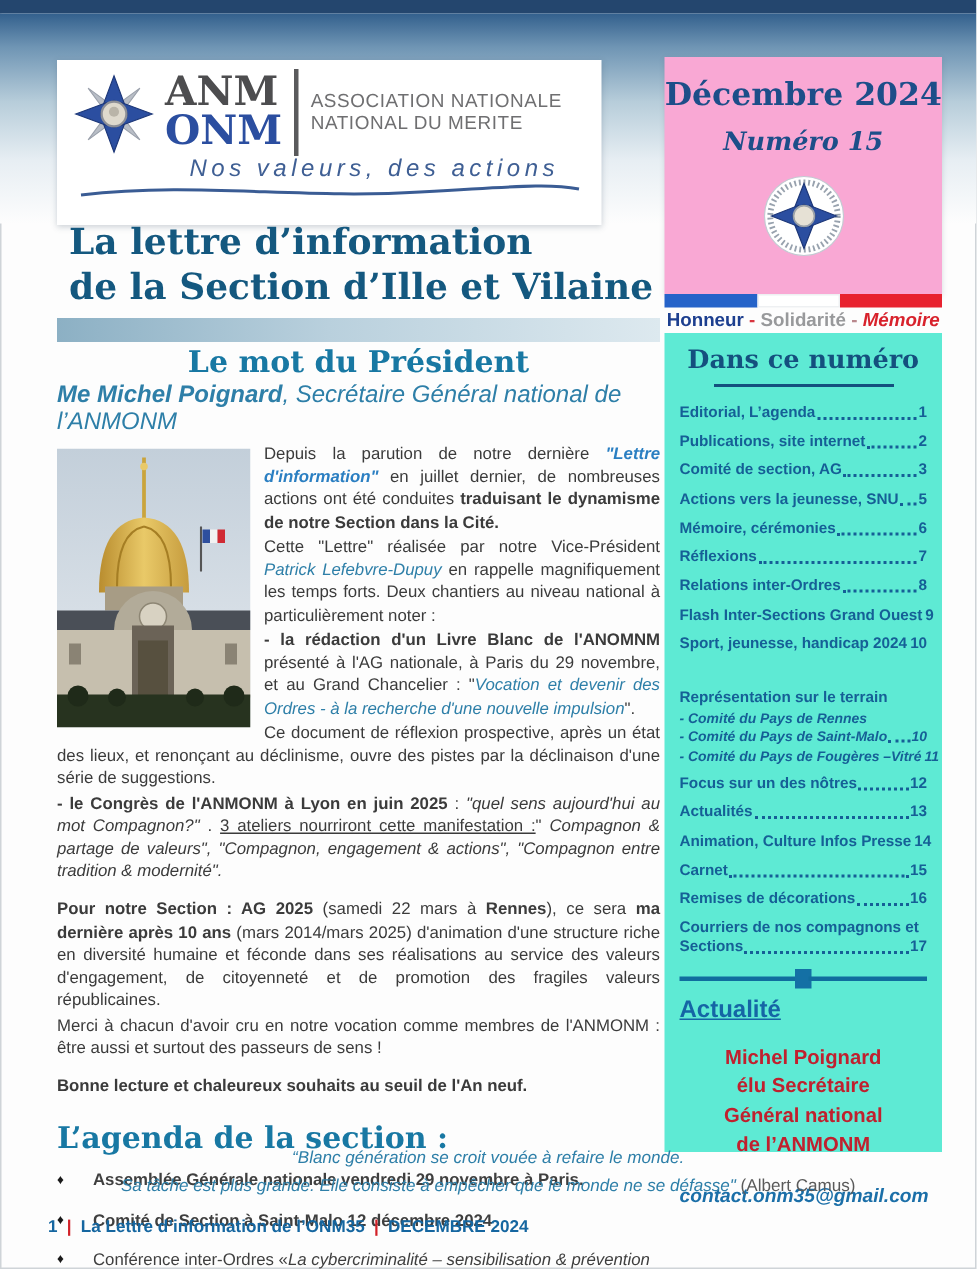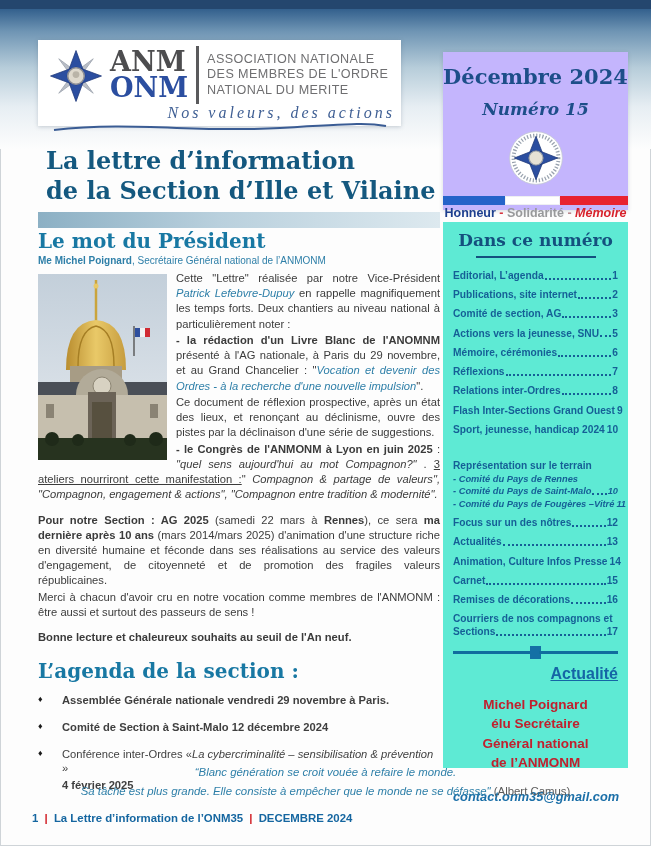--- a/index.html
+++ b/index.html
@@ -4,55 +4,55 @@
 <style>
   html,body{margin:0;padding:0;background:#dfe3e6;}
   .page{position:relative;width:651px;height:846px;margin:0 auto;background:#fdfdfd;
         overflow:hidden;font-family:"Liberation Sans",sans-serif;
         box-shadow:inset 0 0 0 1px #cfd4d8;}
   
   .topbar{position:absolute;left:0;top:0;width:100%;height:9px;background:#24466e;}
   .gradband{position:absolute;left:0;top:9px;width:100%;height:140px;
     background:linear-gradient(#33608d 0%,#6f95b4 16%,#b7cdda 42%,#e7eef3 70%,#fdfdfd 100%);}
   
-  .logo-box{position:absolute;left:38px;top:40px;width:363px;height:86px;background:#fff;
+  .logo-box{position:absolute;left:38px;top:40px;width:363px;height:110px;background:#fff;
     box-shadow:0 1px 4px rgba(60,80,100,.25);padding:4px 6px;box-sizing:border-box;}
   .logo-row{display:flex;align-items:center;}
   .logo-emblem{width:60px;height:60px;flex:0 0 60px;margin:2px 4px 0 2px;}
   .anm-onm{font-family:"DejaVu Serif",serif;font-weight:bold;font-size:27px;line-height:.95;margin-right:8px;}
   .anm{color:#4d4d4f;} .onm{color:#2b4ea0;}
   .logo-div{width:3px;height:58px;background:#5a5a5c;margin-right:8px;}
   .org-name{color:#6f6f71;font-size:12.6px;line-height:1.22;letter-spacing:.4px;font-weight:500;}
-  .tagline{font-family:Liberation Serif, serif;font-style:italic;color:#3f5f94;font-size:16px;
-    letter-spacing:3px;text-align:right;margin:-2px 0 0 60px;}
+  .tagline{font-family:Liberation Sans, sans-serif;font-style:italic;color:#3f5f94;font-size:16px;
+    letter-spacing:3px;text-align:center;margin:-2px 0 0 60px;}
   .swoosh{display:block;margin:-2px auto 0;}
   
-  .issue-box{position:absolute;left:443px;top:52px;width:185px;height:158px;background:#c4b5fd;
+  .issue-box{position:absolute;left:443px;top:38px;width:185px;height:158px;background:#f9a8d4;
     text-align:center;box-shadow:0 1px 4px rgba(60,80,100,.2);}
   .issue-date{font-family:"DejaVu Serif",serif;font-weight:bold;font-size:21px;color:#1d4e89;margin-top:12px;}
   .issue-num{font-family:"DejaVu Serif",serif;font-weight:bold;font-style:italic;font-size:17px;color:#1d4e89;margin-top:10px;}
   .issue-emblem{width:62px;height:62px;margin-top:8px;}
   .tricolor{position:absolute;left:443px;top:196px;width:185px;height:9px;display:flex;}
   .tricolor .b{width:62px;background:#2563c9;}
   .tricolor .w{flex:1;background:#fff;box-shadow:inset 0 0 0 1px #eef0f2;}
   .tricolor .r{width:68px;background:#e8222f;}
   .motto{position:absolute;left:443px;top:206px;width:185px;text-align:center;
     font-size:12.5px;font-weight:bold;}
   .motto .honneur{color:#1d3f8f;} .motto .sep1{color:#d8353f;}
   .motto .solidarite{color:#98999b;font-weight:600;} .motto .sep2{color:#b9888d;}
   .motto .memoire{color:#d8222c;font-style:italic;}
   
   .main-title{position:absolute;left:46px;top:146px;font-family:"DejaVu Serif",serif;
     font-weight:bold;font-size:24px;line-height:1.24;color:#14587f;}
   .title-bar{position:absolute;left:38px;top:212px;width:402px;height:16px;
     background:linear-gradient(to right,#8cb0c4,#b9d0dd 45%,#dde9ef);}
   
   .left-col{position:absolute;left:38px;top:229px;width:402px;}
-  .sec-head{font-family:"DejaVu Serif",serif;font-weight:bold;font-size:20px;color:#1878a3;margin:0;}
-  .byline{font-size:10px;color:#2e7fa8;margin:2px 0 5px;}
+  .sec-head{font-family:"DejaVu Serif",serif;font-weight:bold;font-size:20px;color:#1878a3;margin:0;text-align:center;}
+  .byline{font-size:16px;font-style:italic;color:#2e7fa8;margin:2px 0 5px;}
   .byline b{font-weight:bold;}
   .body-text{font-size:11.2px;line-height:1.36;color:#3b3b3b;text-align:justify;}
   .photo{float:left;width:129px;height:186px;margin:3px 9px 2px 0;display:block;}
   .bp{margin:0 0 1px;}
   .bp.gap{margin-top:10px;}
   .s-n{} .s-b{font-weight:bold;}
   .s-i{font-style:italic;}
   .s-u{text-decoration:underline;}
   .s-ib{font-style:italic;color:#2e7fa8;}
   .s-bib{font-weight:bold;font-style:italic;color:#2b7fc2;}
@@ -71,21 +71,21 @@
   .toc-item.head{margin-bottom:2px;margin-top:25px;}
   .toc-item.sub{font-size:9.3px;font-style:italic;margin-bottom:1.5px;}
   .toc-item.sub.last{margin-bottom:8px;}
   .toc-item.tight{margin-bottom:1px;}
   .toc-label{white-space:nowrap;}
   .toc-dots{flex:1;border-bottom:2px dotted #155f96;margin:0 1px 2px;}
   .toc-page{white-space:nowrap;}
   .divider{display:flex;align-items:center;justify-content:center;margin:8px 0 6px;}
   .divider .line{width:96px;height:3px;background:#106d9e;}
   .divider .sq{width:13px;height:13px;background:#1470a5;margin:0 -2px;}
-  .actualite-head{text-align:right;font-size:16px;font-weight:bold;color:#1565a5;text-decoration:underline;margin:6px 0 12px;}
+  .actualite-head{text-align:left;font-size:16px;font-weight:bold;color:#1565a5;text-decoration:underline;margin:6px 0 12px;}
   .red-line{text-align:center;font-size:13.5px;font-weight:bold;color:#c0202e;line-height:1.45;}
   .email{text-align:center;font-size:12.8px;font-weight:bold;font-style:italic;color:#1b6fa8;margin-top:16px;}
   
   .quote{position:absolute;left:0;top:763px;width:100%;text-align:center;
     font-style:italic;color:#2e7fa8;font-size:11.4px;line-height:1.65;}
   .quote .attr{color:#5a5a5a;font-style:normal;}
   .footer{position:absolute;left:32px;top:812px;font-size:11.4px;font-weight:bold;color:#1566a0;}
   .footer .sep{color:#d22027;padding:0 3px;}
 </style>
 </head>
@@ -114,21 +114,20 @@
         <circle cx="40" cy="40" r="11" fill="#ded9cd" stroke="#8d8f96" stroke-width="2"></circle>
         <circle cx="40" cy="38" r="4.5" fill="#b9b4a8"></circle>
       </svg>
       <div class="anm-onm">
         <div class="anm">ANM</div>
         <div class="onm">ONM</div>
       </div>
       <div class="logo-div"></div>
       <div class="org-name">
         <div>ASSOCIATION NATIONALE</div>
-        <div>DES MEMBRES DE L'ORDRE</div>
         <div>NATIONAL DU MERITE</div>
       </div>
     </div>
     <div class="tagline">Nos valeurs, des actions</div>
     <svg class="swoosh" width="340" height="14" viewBox="0 0 340 14">
       <path d="M4 10 C 80 1, 150 13, 230 8 S 320 3, 336 6" fill="none" stroke="#3a5c94" stroke-width="2"></path>
     </svg>
   </div>
 
   <div class="issue-box">
@@ -201,20 +200,21 @@
           <rect x="112" y="130" width="8" height="14" fill="#8a8374"></rect>
         <rect x="50" y="118" width="28" height="50" fill="#6b6357"></rect>
         <rect x="54" y="128" width="20" height="40" fill="#57503f"></rect>
         <rect x="0" y="164" width="129" height="22" fill="#27331f"></rect>
         <circle cx="14" cy="165" r="7" fill="#1f2a19"></circle>
           <circle cx="40" cy="166" r="6" fill="#1f2a19"></circle>
         <circle cx="92" cy="166" r="6" fill="#1f2a19"></circle>
           <circle cx="118" cy="165" r="7" fill="#1f2a19"></circle>
       </svg>
 
+    <p class="bp"><span class="s-n">Depuis la parution de notre dernière </span><span class="s-bib">"Lettre d'information"</span><span class="s-n"> en juillet dernier, de nombreuses actions ont été conduites </span><span class="s-b">traduisant le dynamisme de notre Section dans la Cité.</span></p>
         <p class="bp"><span class="s-n">Cette "Lettre" réalisée par notre Vice-Président </span><span class="s-ib">Patrick Lefebvre-Dupuy</span><span class="s-n"> en rappelle magnifiquement les temps forts. Deux chantiers au niveau national à particulièrement noter :</span></p>
         <p class="bp"><span class="s-b">- la rédaction d'un Livre Blanc de l'ANOMNM</span><span class="s-n">  présenté à l'AG nationale, à Paris du 29 novembre, et au Grand Chancelier : "</span><span class="s-ib">Vocation et devenir des Ordres - à la recherche d'une nouvelle impulsion</span><span class="s-n">".</span></p>
         <p class="bp"><span class="s-n">Ce document de réflexion prospective, après un état des lieux, et renonçant au déclinisme, ouvre des pistes  par la déclinaison d'une série de suggestions.</span></p>
         <p class="bp"><span class="s-b">- le Congrès de l'ANMONM à Lyon en juin 2025</span><span class="s-n"> : </span><span class="s-i">"quel sens aujourd'hui au mot Compagnon?"</span><span class="s-n"> . </span><span class="s-u">3 ateliers nourriront cette manifestation :</span><span class="s-n">" </span><span class="s-i">Compagnon &amp; partage de valeurs", "Compagnon, engagement &amp; actions", "Compagnon entre tradition &amp; modernité".</span></p>
         <p class="bp gap"><span class="s-b">Pour notre Section : AG 2025</span><span class="s-n"> (samedi 22 mars à </span><span class="s-b">Rennes</span><span class="s-n">), ce sera </span><span class="s-b">ma dernière après 10 ans</span><span class="s-n"> (mars 2014/mars 2025) d'animation d'une structure riche en diversité humaine et féconde dans ses réalisations au service des valeurs d'engagement, de citoyenneté et de promotion des fragiles valeurs républicaines.</span></p>
         <p class="bp"><span class="s-n">Merci à chacun  d'avoir cru en notre vocation comme membres de l'ANMONM : être aussi et surtout des passeurs de sens !</span></p>
         <p class="bp gap"><span class="s-b">Bonne lecture et chaleureux souhaits au seuil de l'An neuf.</span></p>
       </div>
 
     <h2 class="agenda-head">L’agenda de la section :</h2>

